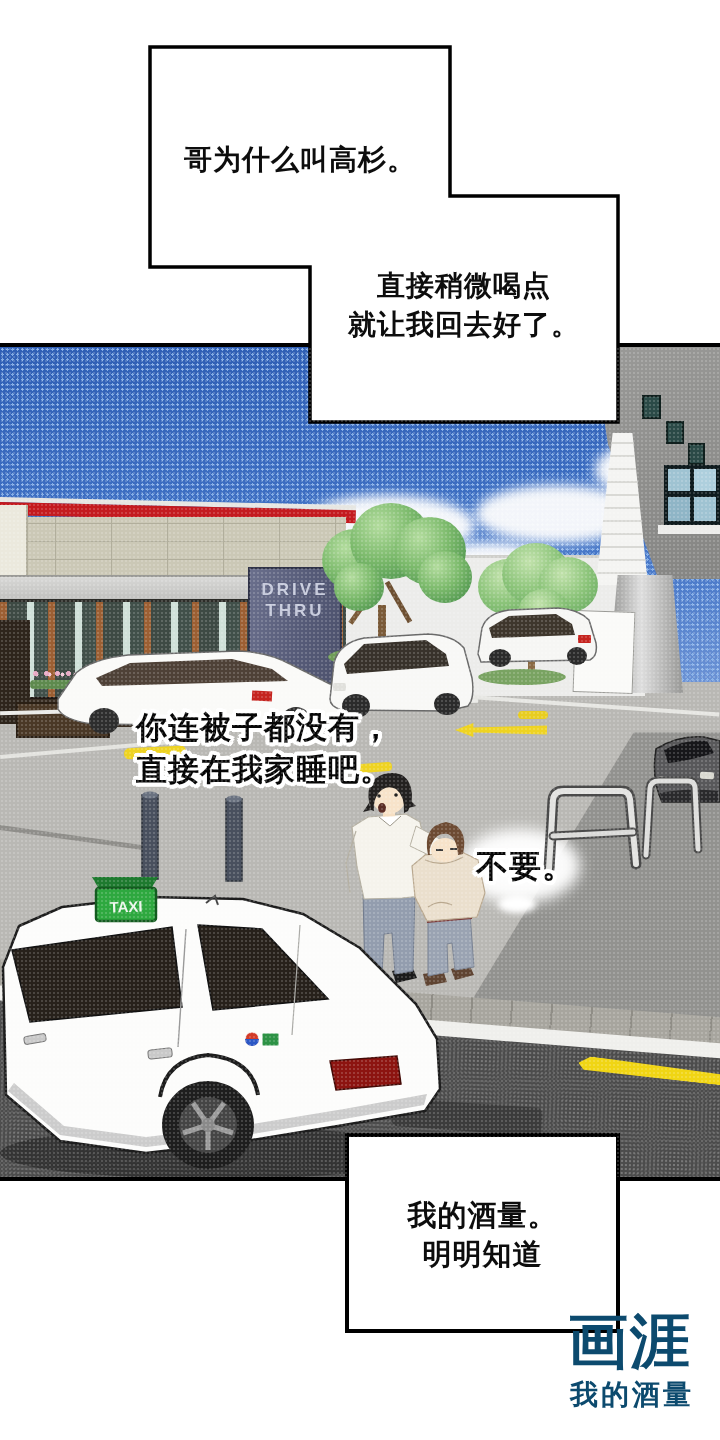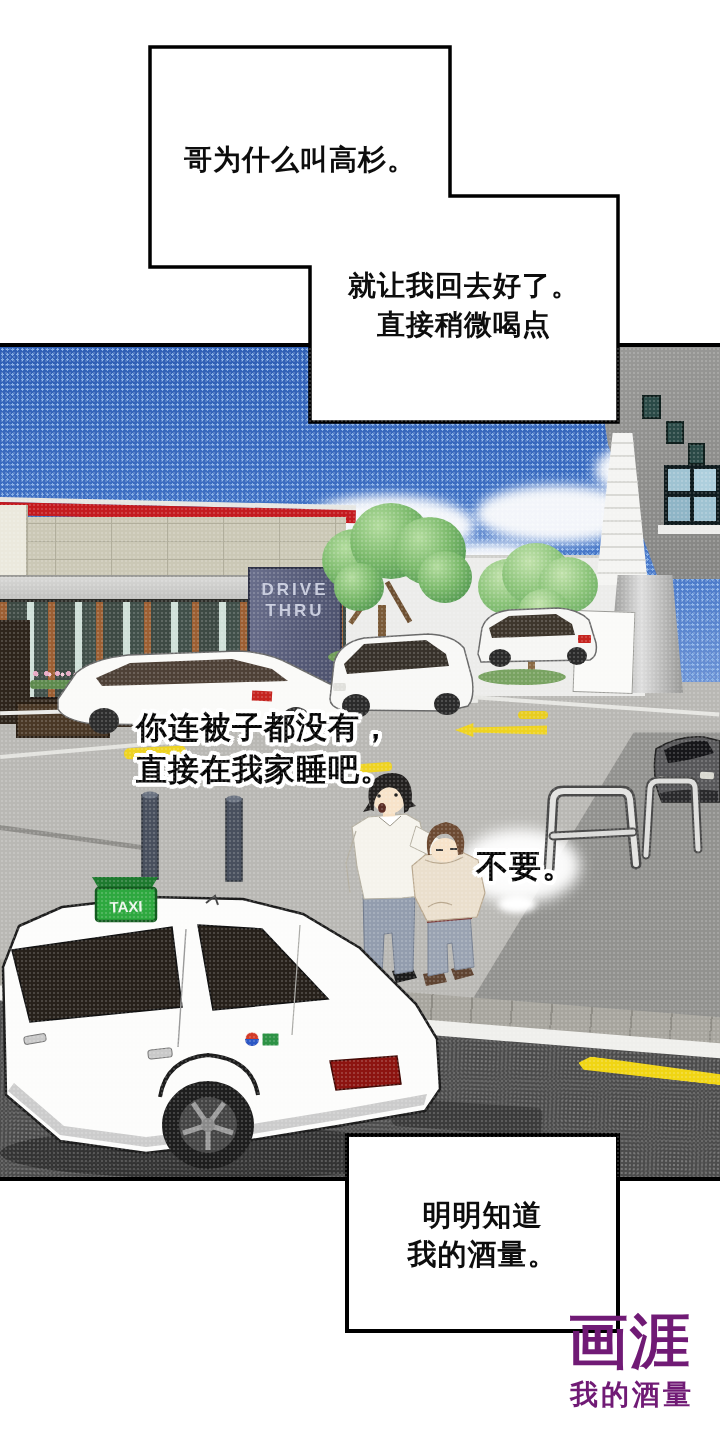--- a/index.html
+++ b/index.html
@@ -16,21 +16,21 @@
   .blob{position:absolute;border-radius:50%;
         background:radial-gradient(circle at 35% 30%, #b3dc9e 0%, #7cba6c 45%, #559a52 80%, #47874a 100%);}
   .blob2{position:absolute;border-radius:50%;
         background:radial-gradient(circle at 40% 30%, #c2e2ac 0%, #8cc47a 50%, #62a55c 100%);}
   
   .boxtext{position:absolute;color:#0d0d0d;font-weight:700;text-align:center;letter-spacing:1px;line-height:39px;}
   .outlined{position:absolute;color:#060606;font-weight:800;letter-spacing:1px;
      text-shadow:-3px -3px 0 #fff,3px -3px 0 #fff,-3px 3px 0 #fff,3px 3px 0 #fff,
                  -4px 0 0 #fff,4px 0 0 #fff,0 -4px 0 #fff,0 4px 0 #fff,
                  -2px -4px 0 #fff,2px 4px 0 #fff,-4px 2px 0 #fff,4px -2px 0 #fff;}
-  .wm{color:#701a75;font-weight:800;position:absolute;line-height:1;}
+  .wm{color:#0c4a6e;font-weight:800;position:absolute;line-height:1;}
   .signline{color:#c7cbdc;font-weight:700;font-size:17px;letter-spacing:3px;text-align:center;line-height:21px;}
 </style>
 </head>
 <body>
 
 <div class="stage">
 
   <div class="panel">
 
     <div class="abs" style="left:0;top:0;width:720px;height:350px;
@@ -280,26 +280,26 @@
     <div class="outlined" style="left:476px;top:498px;font-size:32px;white-space:nowrap;"><span>不要。</span></div>
 
     <div class="halftone"></div>
   </div>
 
   <svg class="abs" style="left:0;top:0;z-index:20;" width="720" height="470" viewBox="0 0 720 470">
     <polygon points="150,47 450,47 450,196 618,196 618,422 310,422 310,267 150,267" fill="#ffffff" stroke="#000000" stroke-width="3.5"></polygon>
   </svg>
   <div class="boxtext" style="left:150px;top:140px;width:300px;font-size:28px;z-index:21;"><span>哥为什么叫高杉。</span></div>
   <div class="boxtext" style="left:310px;top:266px;width:308px;font-size:28px;z-index:21;">
+    <div>直接稍微喝点</div>
     <div>就让我回去好了。</div>
-    <div>直接稍微喝点</div>
   </div>
 
   <div class="abs" style="left:345px;top:1133px;width:275px;height:200px;background:#fff;border:4px solid #000;box-sizing:border-box;z-index:20;"></div>
   <div class="boxtext" style="left:345px;top:1196px;width:275px;font-size:29px;z-index:21;">
+    <div>我的酒量。</div>
     <div>明明知道</div>
-    <div>我的酒量。</div>
   </div>
 
   <div class="wm" style="left:568px;top:1312px;font-size:60px;letter-spacing:2px;z-index:50;"><span>画涯</span></div>
   <div class="wm" style="left:570px;top:1381px;font-size:28px;letter-spacing:3px;font-weight:700;z-index:50;"><span>我的酒量</span></div>
 
 </div>
 
 </body></html>

